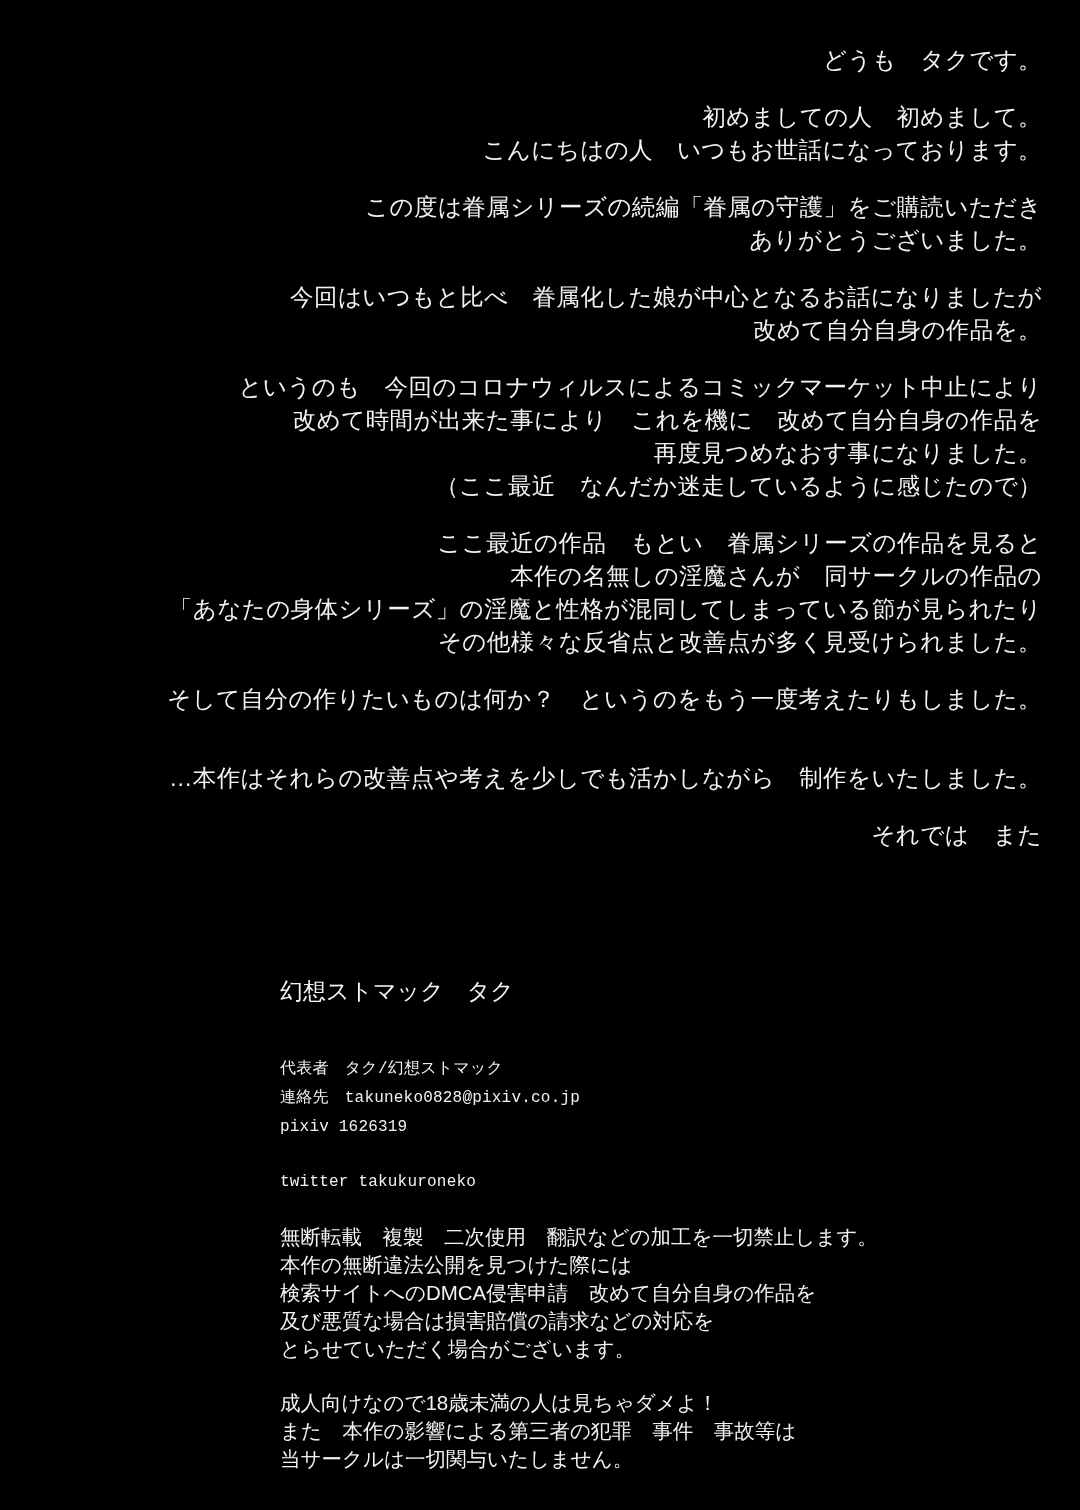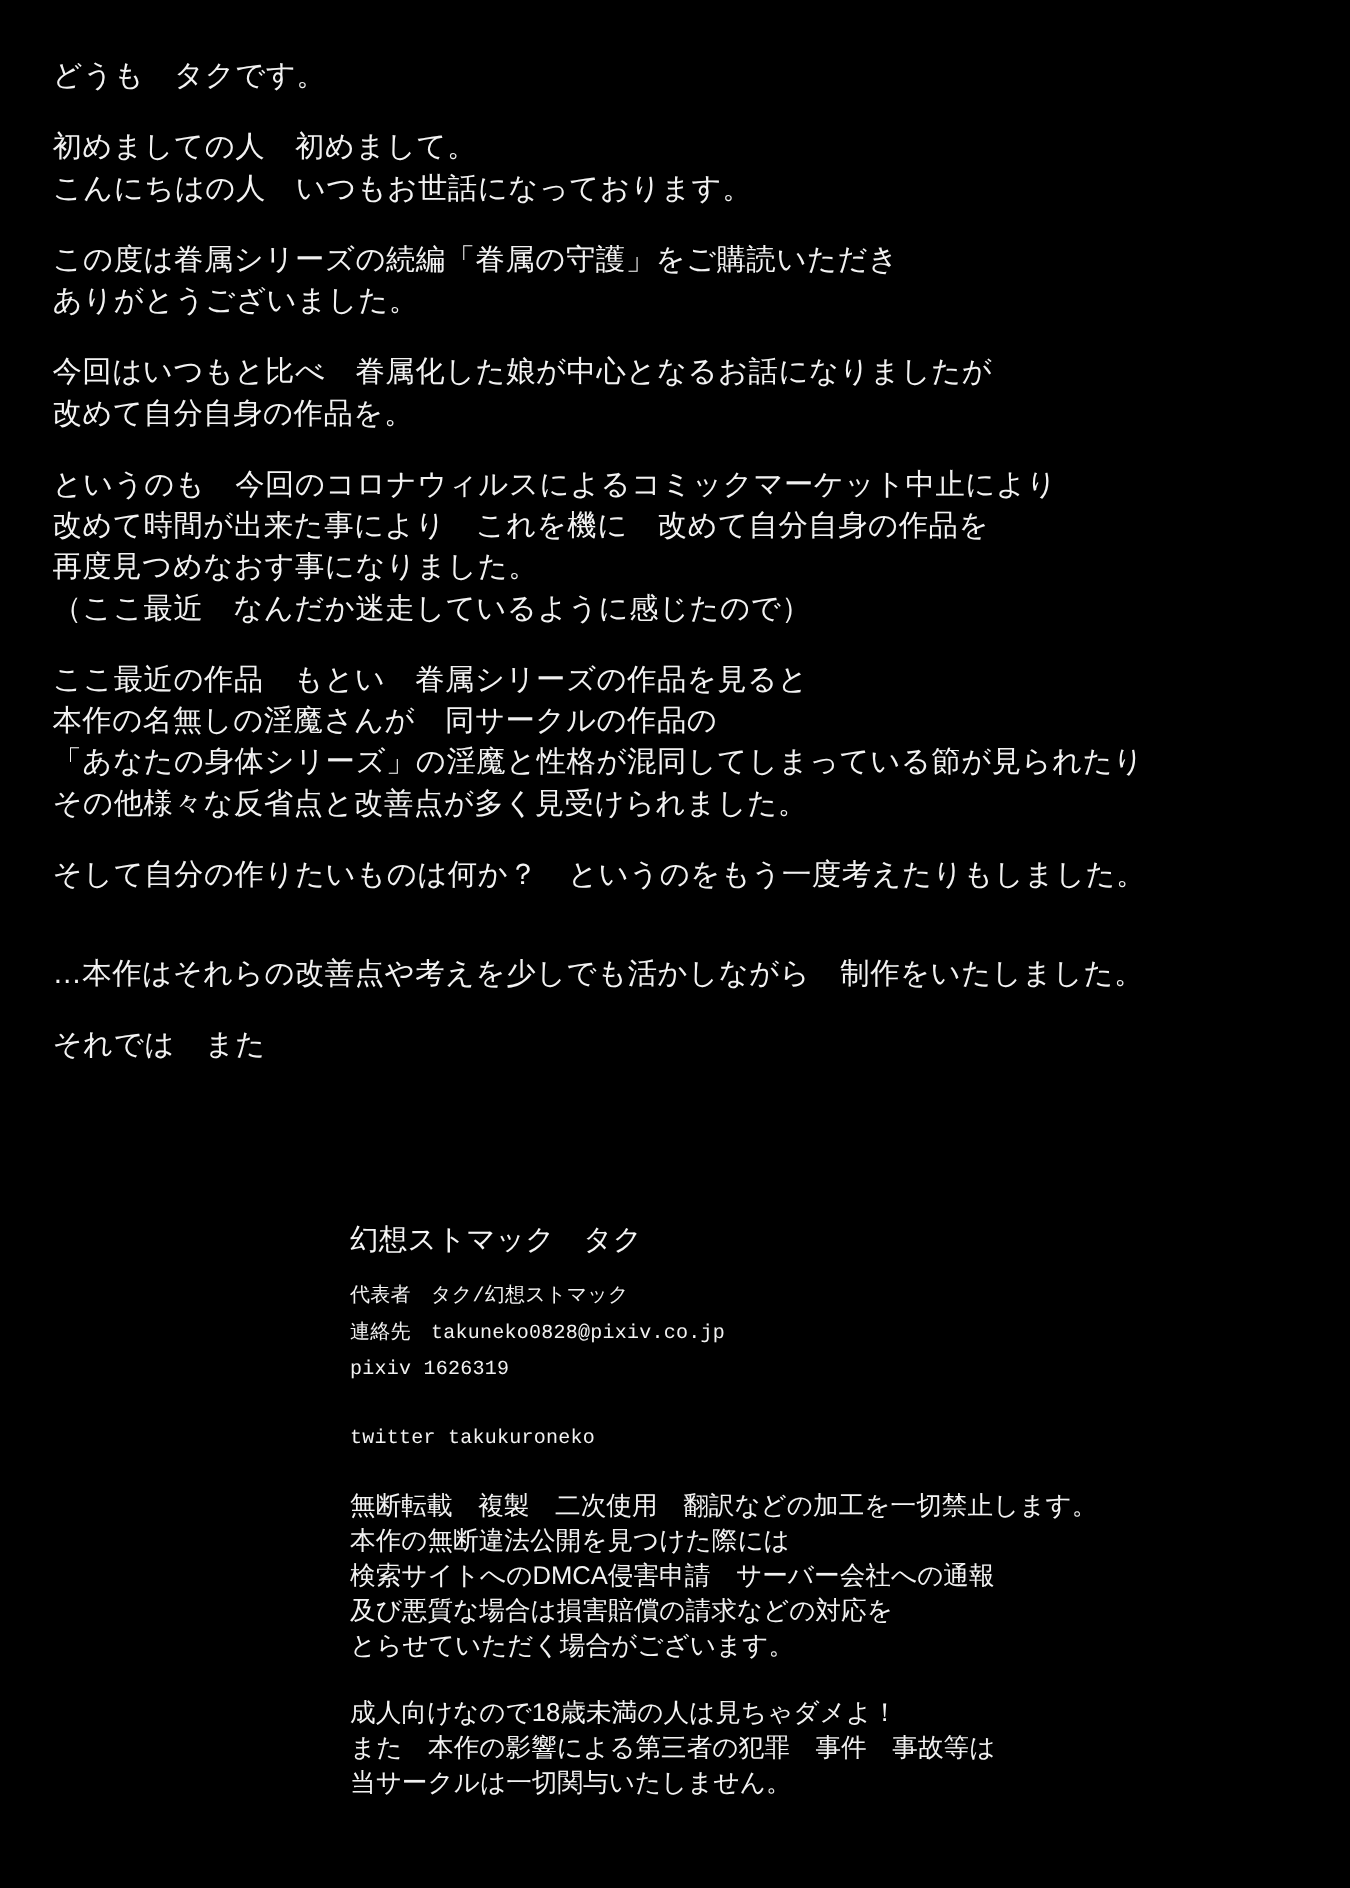--- a/index.html
+++ b/index.html
@@ -28,34 +28,35 @@
     top: 44px;
     width: 1000px;
   }
   .para {
     font-size: 23.5px;
     line-height: 33px;
     letter-spacing: 0.4px;
     margin: 0 0 24px 0;
     white-space: pre-wrap;
     color: #f2f2f2;
+    text-align: right;
   }
   .spacer-lg {
     height: 22px;
   }
   .colophon {
     position: absolute;
     left: 280px;
     top: 975px;
     width: 780px;
   }
   .signature {
     font-size: 23px;
     line-height: 32px;
-    margin: 0 0 16px 0;
+    margin: 0 0 48px 0;
     color: #f5f5f5;
     white-space: pre-wrap;
   }
   .mono {
     font-family: Liberation Mono, monospace;
     font-size: 16px;
     line-height: 29px;
     letter-spacing: 0.2px;
     white-space: pre-wrap;
     margin: 0 0 26px 0;
@@ -97,21 +98,21 @@
   </div>
 
   <div class="colophon">
     <p class="signature">幻想ストマック　タク</p>
     <p class="mono">代表者　タク/幻想ストマック</p>
     <p class="mono" style="margin-top:-26px;">連絡先　takuneko0828@pixiv.co.jp</p>
     <p class="mono" style="margin-top:-26px;">pixiv 1626319</p>
     <p class="mono">twitter takukuroneko</p>
     <p class="notice">無断転載　複製　二次使用　翻訳などの加工を一切禁止します。
 本作の無断違法公開を見つけた際には
-検索サイトへのDMCA侵害申請　サーバー会社への通報
+検索サイトへのDMCA侵害申請　改めて自分自身の作品を
 及び悪質な場合は損害賠償の請求などの対応を
 とらせていただく場合がございます。</p>
     <p class="notice">成人向けなので18歳未満の人は見ちゃダメよ！
 また　本作の影響による第三者の犯罪　事件　事故等は
 当サークルは一切関与いたしません。</p>
   </div>
 
 </div>
 
 </body></html>

